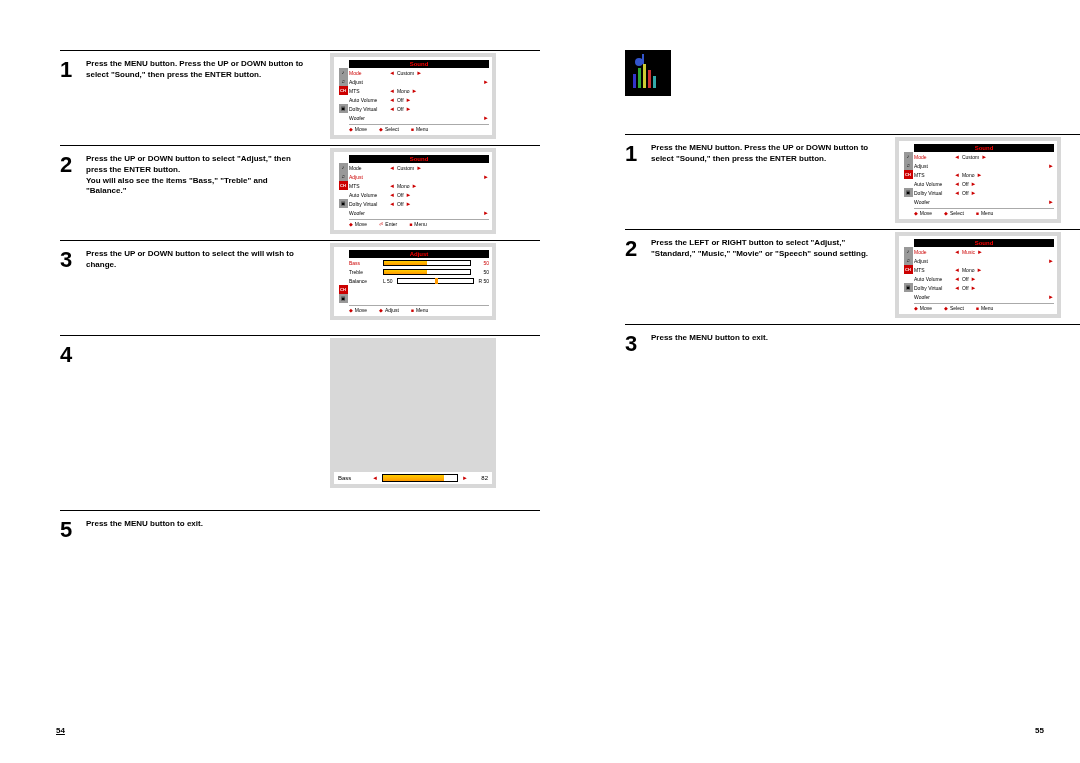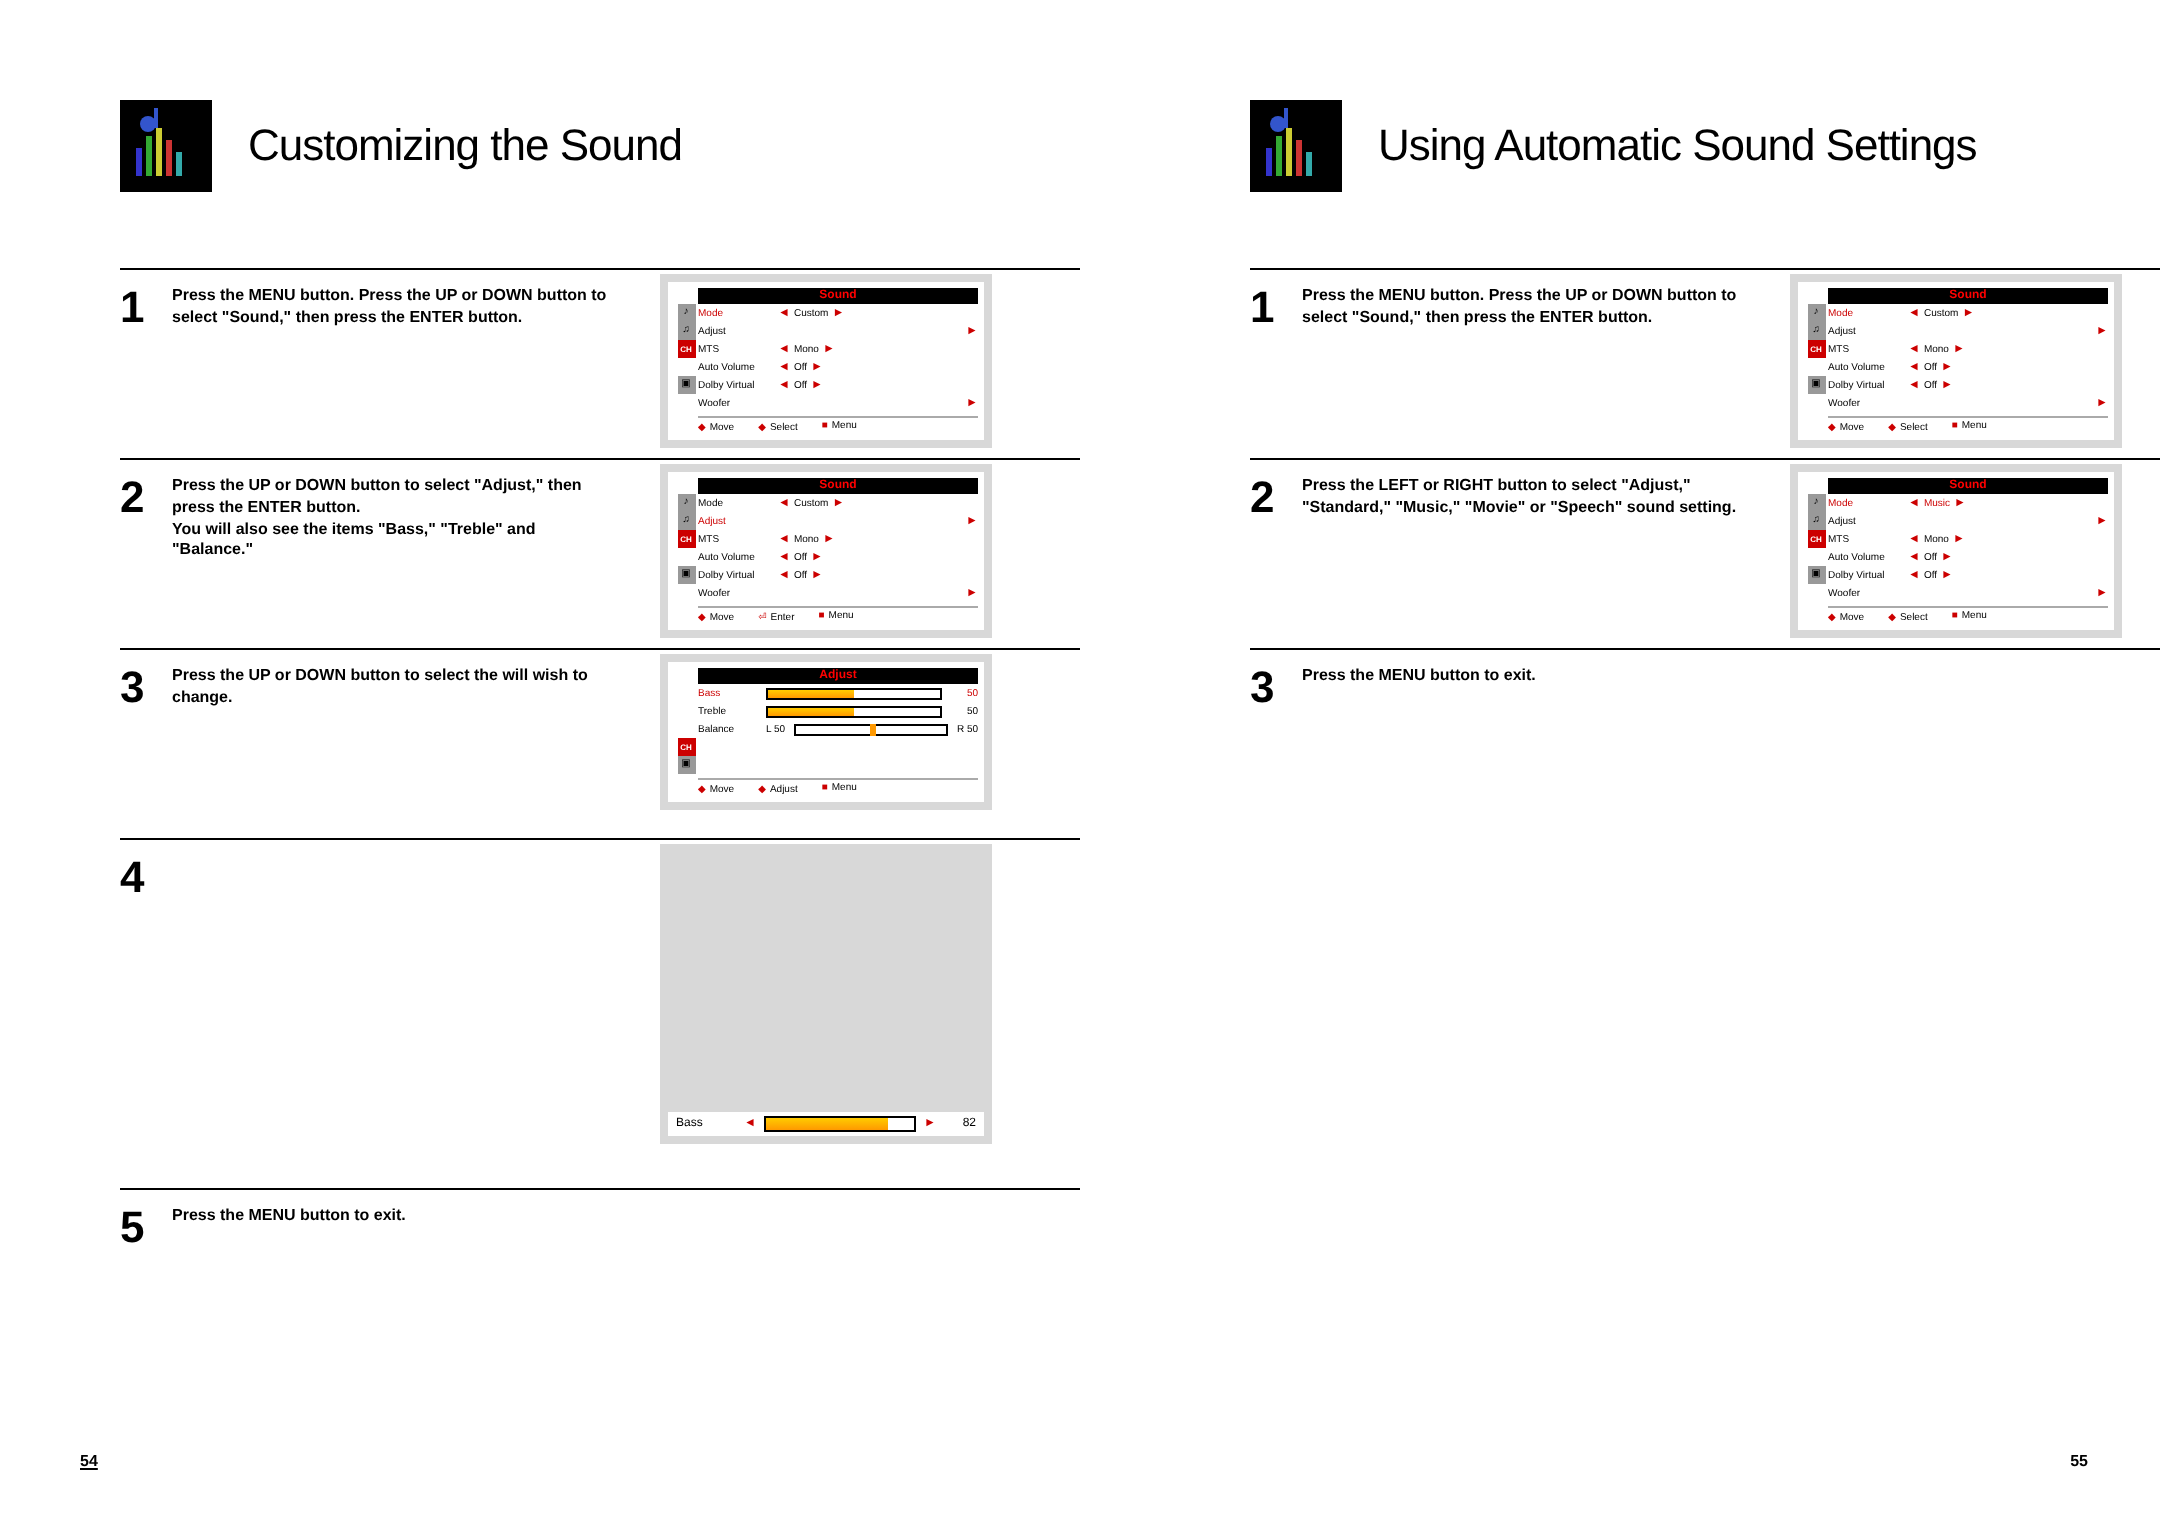--- a/index.html
+++ b/index.html
@@ -183,41 +183,27 @@
     position: absolute; left: 0; top: 0; bottom: 0;
     background: linear-gradient(#fc0,#f90);
   }
   .inline-adjust .ival { width: 16px; font-size: 6px; text-align: right; padding-right: 2px; }
   .page-num {
     position: absolute;
     bottom: 28px;
     font-size: 8px;
     font-weight: 700;
   }
-  .page-num.left { left: 40px; text-decoration: underline; }
+  .page-num.left { left: 56px; text-decoration: underline; }
   .page-num.right { right: 36px; margin-left: 19px; }
 </style>
 </head>
 <body>
 
 <div class="page left">
-  <div class="header-row">
-    <div class="icon-box">
-      <svg viewBox="0 0 46 46">
-        <rect x="8" y="24" width="3" height="14" fill="#33c"></rect>
-        <rect x="13" y="18" width="3" height="20" fill="#3a3"></rect>
-        <rect x="18" y="14" width="3" height="24" fill="#cc3"></rect>
-        <rect x="23" y="20" width="3" height="18" fill="#c33"></rect>
-        <rect x="28" y="26" width="3" height="12" fill="#3aa"></rect>
-        <circle cx="14" cy="12" r="4" fill="#35c"></circle>
-        <rect x="17" y="4" width="2" height="10" fill="#35c"></rect>
-      </svg>
-    </div>
-    <div class="title">Customizing the Sound</div>
-  </div>
 
   <div class="steps">
 
     <div class="step">
       <div class="step-num">1</div>
       <div class="step-text">Press the MENU button. Press the UP or DOWN button to select "Sound," then press the ENTER button.</div>
       <div class="screenshot">
         <div class="osd">
           <div class="osd-head">Sound</div>
           <div class="osd-row">
@@ -437,21 +423,20 @@
       <svg viewBox="0 0 46 46">
         <rect x="8" y="24" width="3" height="14" fill="#33c"></rect>
         <rect x="13" y="18" width="3" height="20" fill="#3a3"></rect>
         <rect x="18" y="14" width="3" height="24" fill="#cc3"></rect>
         <rect x="23" y="20" width="3" height="18" fill="#c33"></rect>
         <rect x="28" y="26" width="3" height="12" fill="#3aa"></rect>
         <circle cx="14" cy="12" r="4" fill="#35c"></circle>
         <rect x="17" y="4" width="2" height="10" fill="#35c"></rect>
       </svg>
     </div>
-    <div class="title">Using Automatic Sound Settings</div>
   </div>
 
   <div class="steps">
 
     <div class="step">
       <div class="step-num">1</div>
       <div class="step-text">Press the MENU button. Press the UP or DOWN button to select "Sound," then press the ENTER button.</div>
       <div class="screenshot">
         <div class="osd">
           <div class="osd-head">Sound</div>

